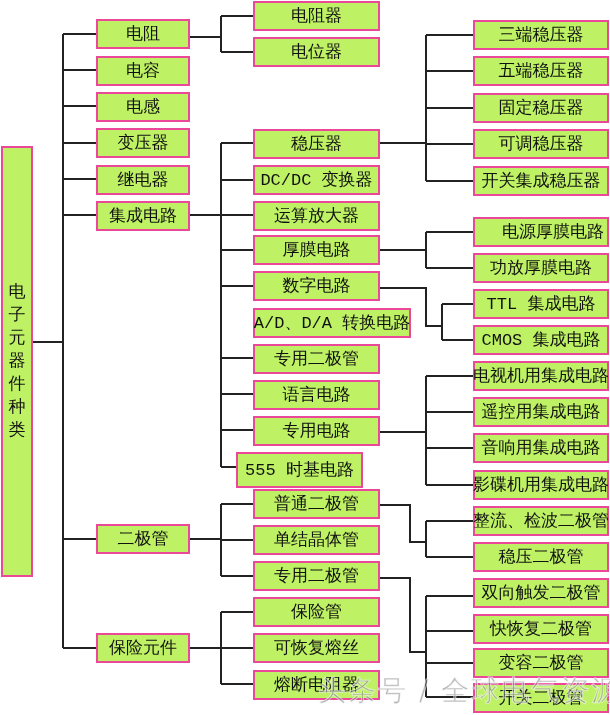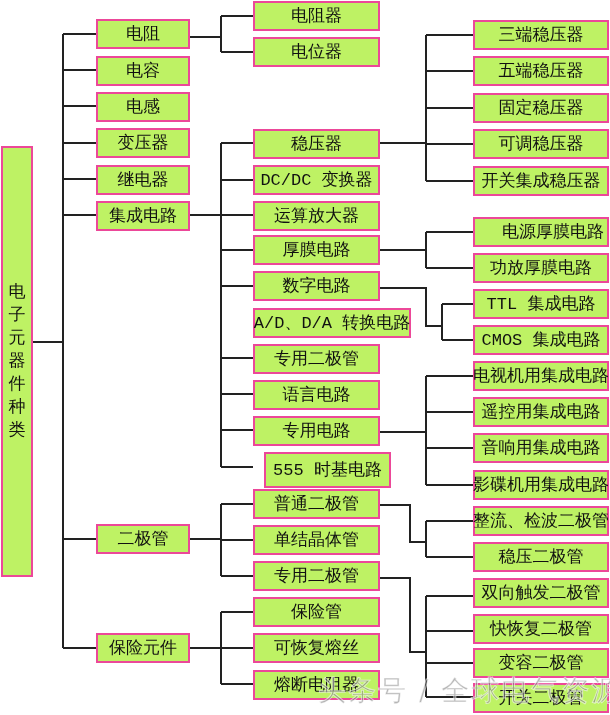--- a/index.html
+++ b/index.html
@@ -123,21 +123,21 @@
 
 <div class="box" style="left:253px;top:129px;width:127px;height:30px;">稳压器</div>
 <div class="box" style="left:253px;top:165px;width:127px;height:30px;">DC/DC 变换器</div>
 <div class="box" style="left:253px;top:201px;width:127px;height:30px;">运算放大器</div>
 <div class="box" style="left:253px;top:235px;width:127px;height:30px;">厚膜电路</div>
 <div class="box" style="left:253px;top:271px;width:127px;height:30px;">数字电路</div>
 <div class="box" style="left:253px;top:308px;width:158px;height:30px;text-align:right;">A/D、D/A 转换电路</div>
 <div class="box" style="left:253px;top:344px;width:127px;height:30px;">专用二极管</div>
 <div class="box" style="left:253px;top:380px;width:127px;height:30px;">语言电路</div>
 <div class="box" style="left:253px;top:416px;width:127px;height:30px;">专用电路</div>
-<div class="box" style="left:264px;top:452px;width:127px;height:36px;">555 时基电路</div>
+<div class="box" style="left:236px;top:452px;width:127px;height:36px;">555 时基电路</div>
 
 <div class="box" style="left:253px;top:489px;width:127px;height:30px;">普通二极管</div>
 <div class="box" style="left:253px;top:525px;width:127px;height:30px;">单结晶体管</div>
 <div class="box" style="left:253px;top:561px;width:127px;height:30px;">专用二极管</div>
 
 <div class="box" style="left:253px;top:597px;width:127px;height:30px;">保险管</div>
 <div class="box" style="left:253px;top:633px;width:127px;height:30px;">可恢复熔丝</div>
 <div class="box" style="left:253px;top:670px;width:127px;height:30px;">熔断电阻器</div>
 
 <div class="box" style="left:473px;top:20px;width:136px;height:30px;">三端稳压器</div>

